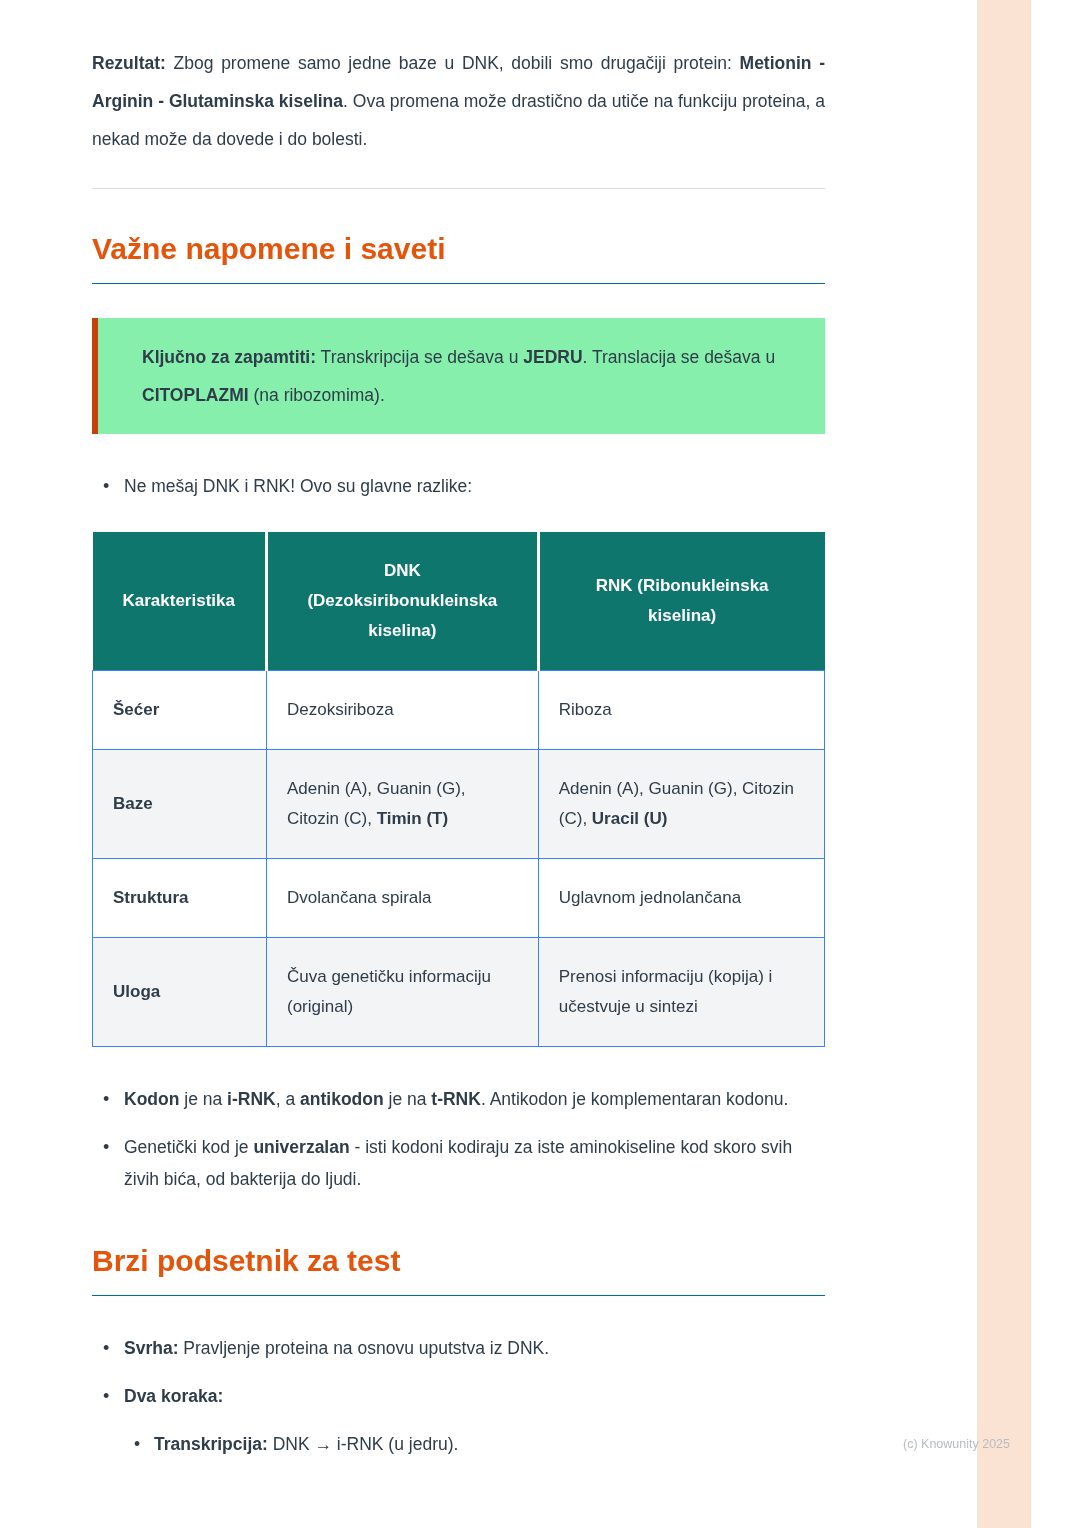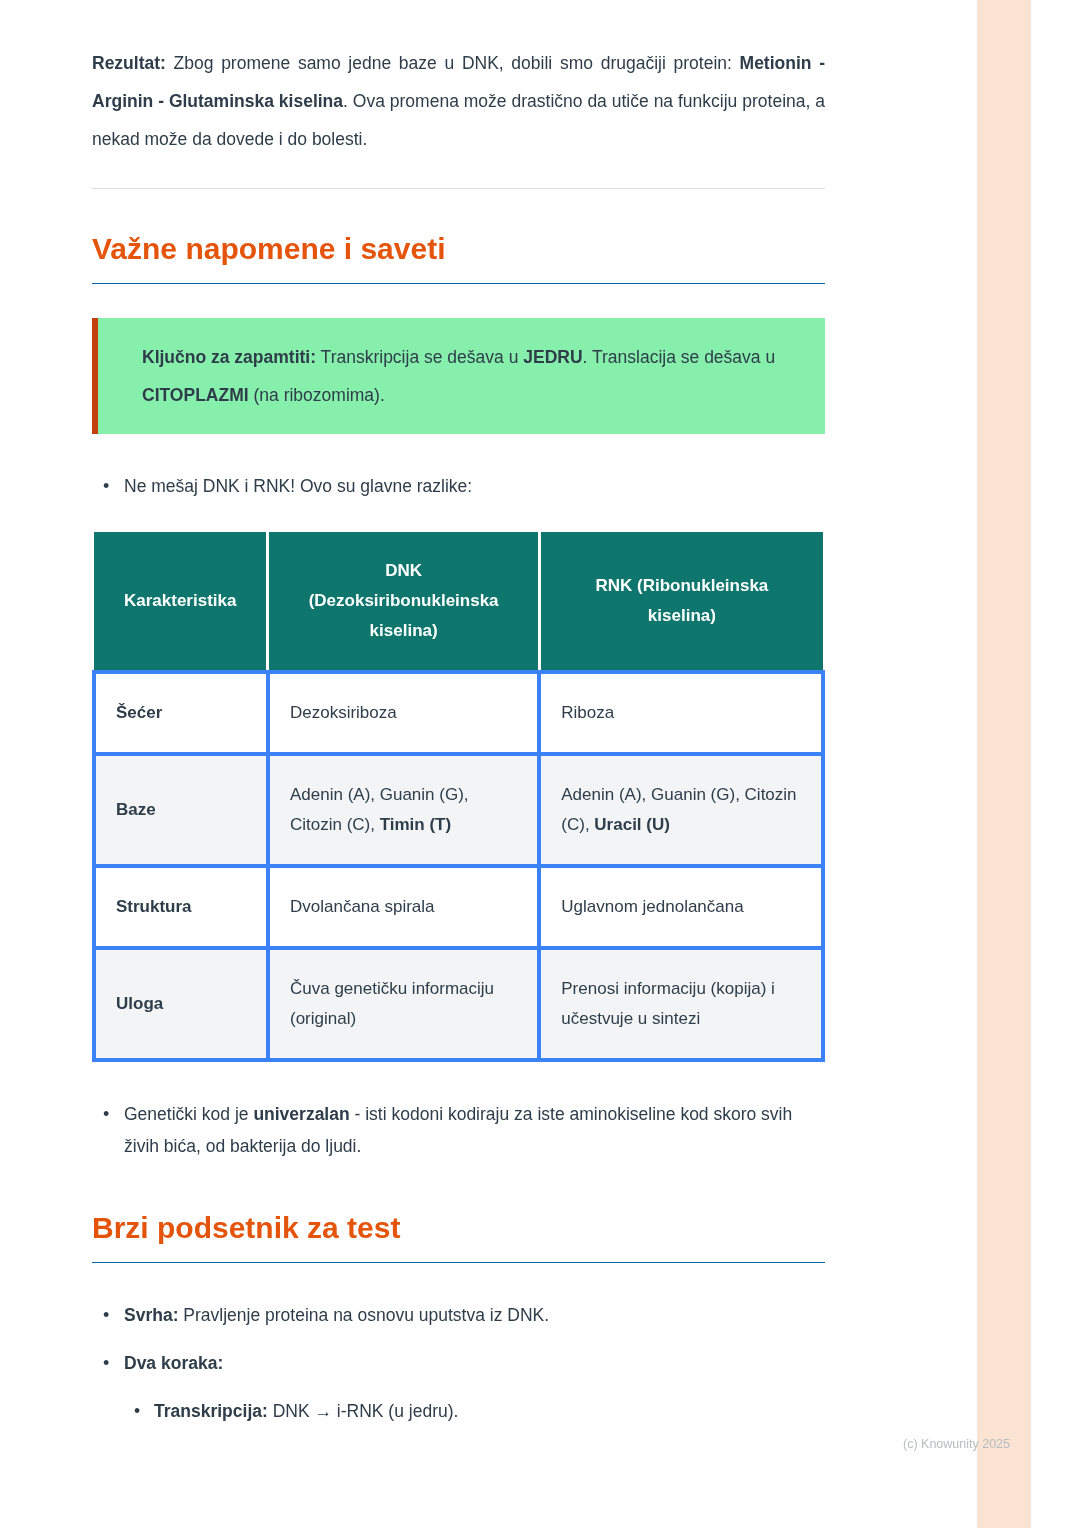--- a/index.html
+++ b/index.html
@@ -71,21 +71,21 @@
   table.compare thead th {
     background: #0f766e; color: #ffffff;
     font-weight: 700; text-align: center;
     padding: 24px 30px; line-height: 30px;
     vertical-align: middle;
     border-left: 3px solid #ffffff;
   }
   table.compare thead th:first-child { border-left: none; }
   table.compare tbody td {
     padding: 24px 20px; line-height: 30px;
-    border: 4px solid #3b82f6;
+    border: 1px solid #3b82f6;
     vertical-align: middle;
   }
   table.compare tbody tr:nth-child(odd)  { background: #ffffff; }
   table.compare tbody tr:nth-child(even) { background: #f2f4f6; }
   table.compare td.rowlabel { font-weight: 700; }
   .after-table { margin-top: 36px; }
   .watermark {
     position: absolute; left: 903px; top: 1437px;
     font-size: 12.5px; color: #b6bcc1; z-index: 3;
   }
@@ -140,20 +140,21 @@
       </tr>
       <tr>
         <td class="rowlabel">Uloga</td>
         <td>Čuva genetičku informaciju (original)</td>
         <td>Prenosi informaciju (kopija) i učestvuje u sintezi</td>
       </tr>
     </tbody>
   </table>
 
   <ul class="bullets after-table">
+    <li><strong>Kodon</strong><span> je na </span><strong>i-RNK</strong><span>, a </span><strong>antikodon</strong><span> je na </span><strong>t-RNK</strong><span>. Antikodon je komplementaran kodonu.</span></li>
     <li><span>Genetički kod je </span><strong>univerzalan</strong><span> - isti kodoni kodiraju za iste aminokiseline kod skoro svih živih bića, od bakterija do ljudi.</span></li>
   </ul>
 
   <h1 class="section-title second">Brzi podsetnik za test</h1>
 
   <ul class="bullets">
     <li><strong>Svrha:</strong><span> Pravljenje proteina na osnovu uputstva iz DNK.</span></li>
     <li><strong>Dva koraka:</strong>
       <ul class="sub-bullets">
         <li><strong>Transkripcija:</strong><span> DNK → i-RNK (u jedru).</span></li>

